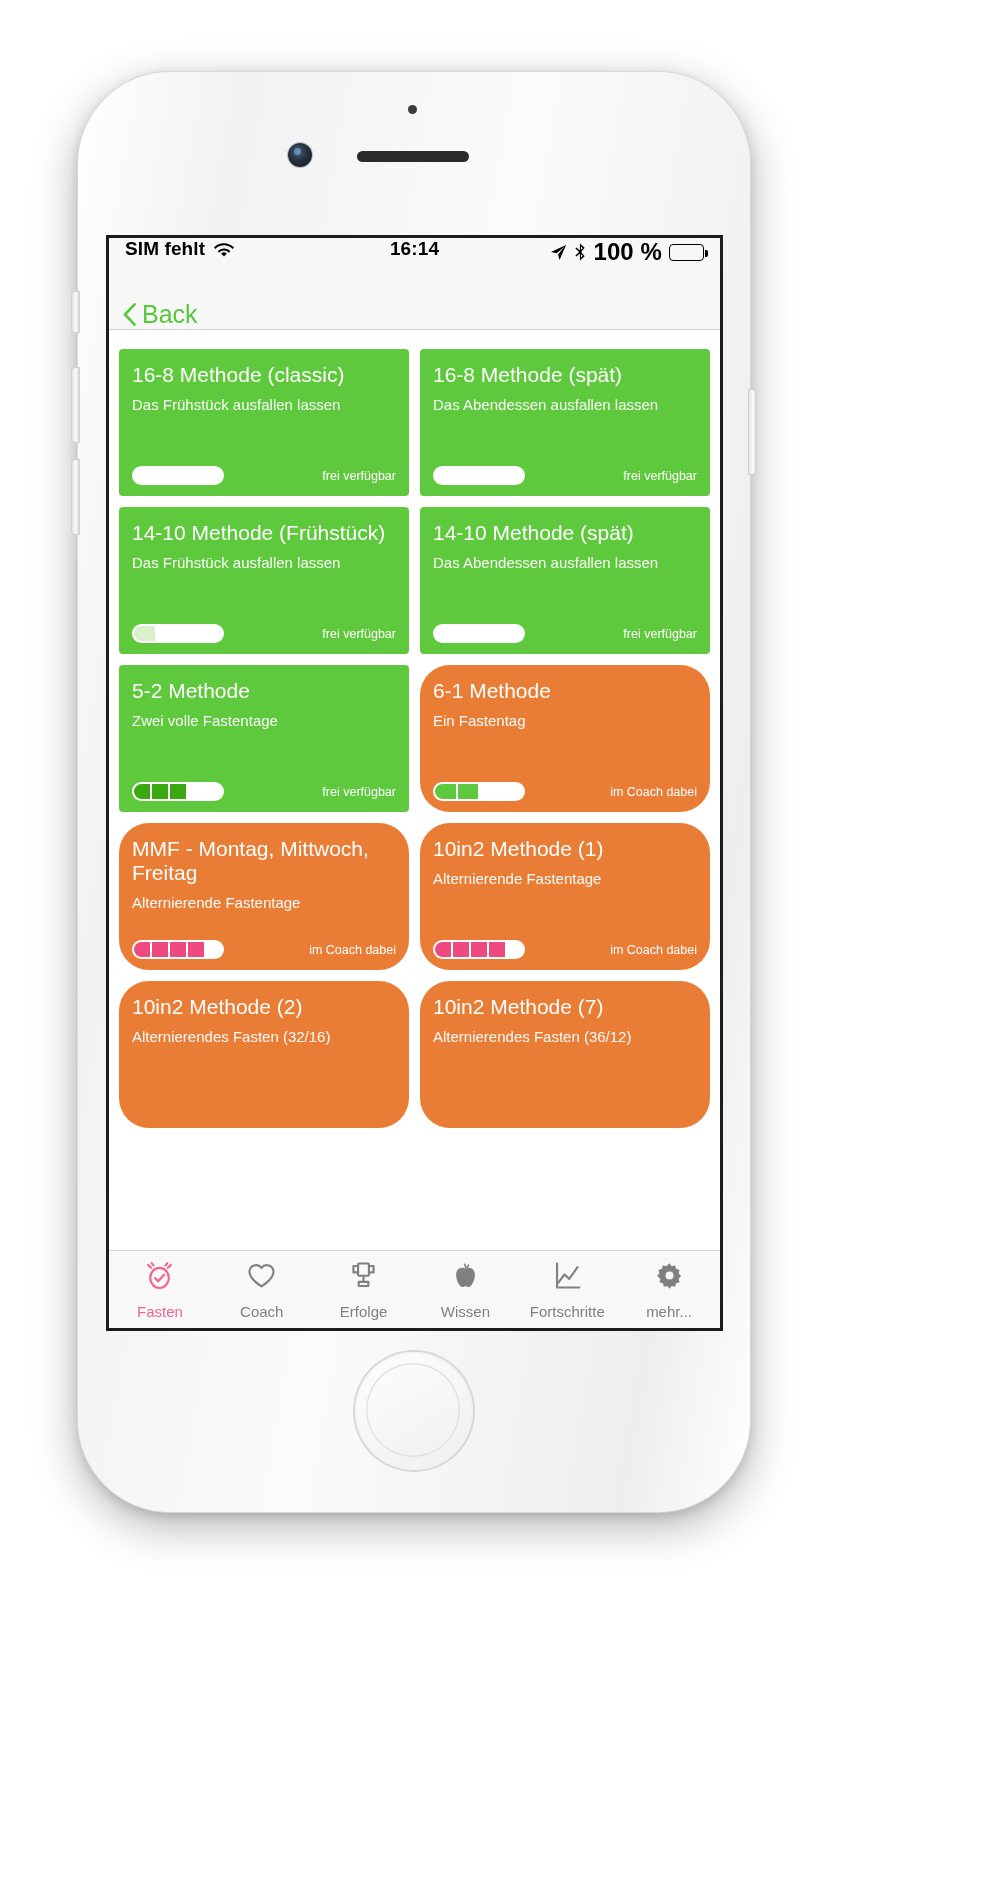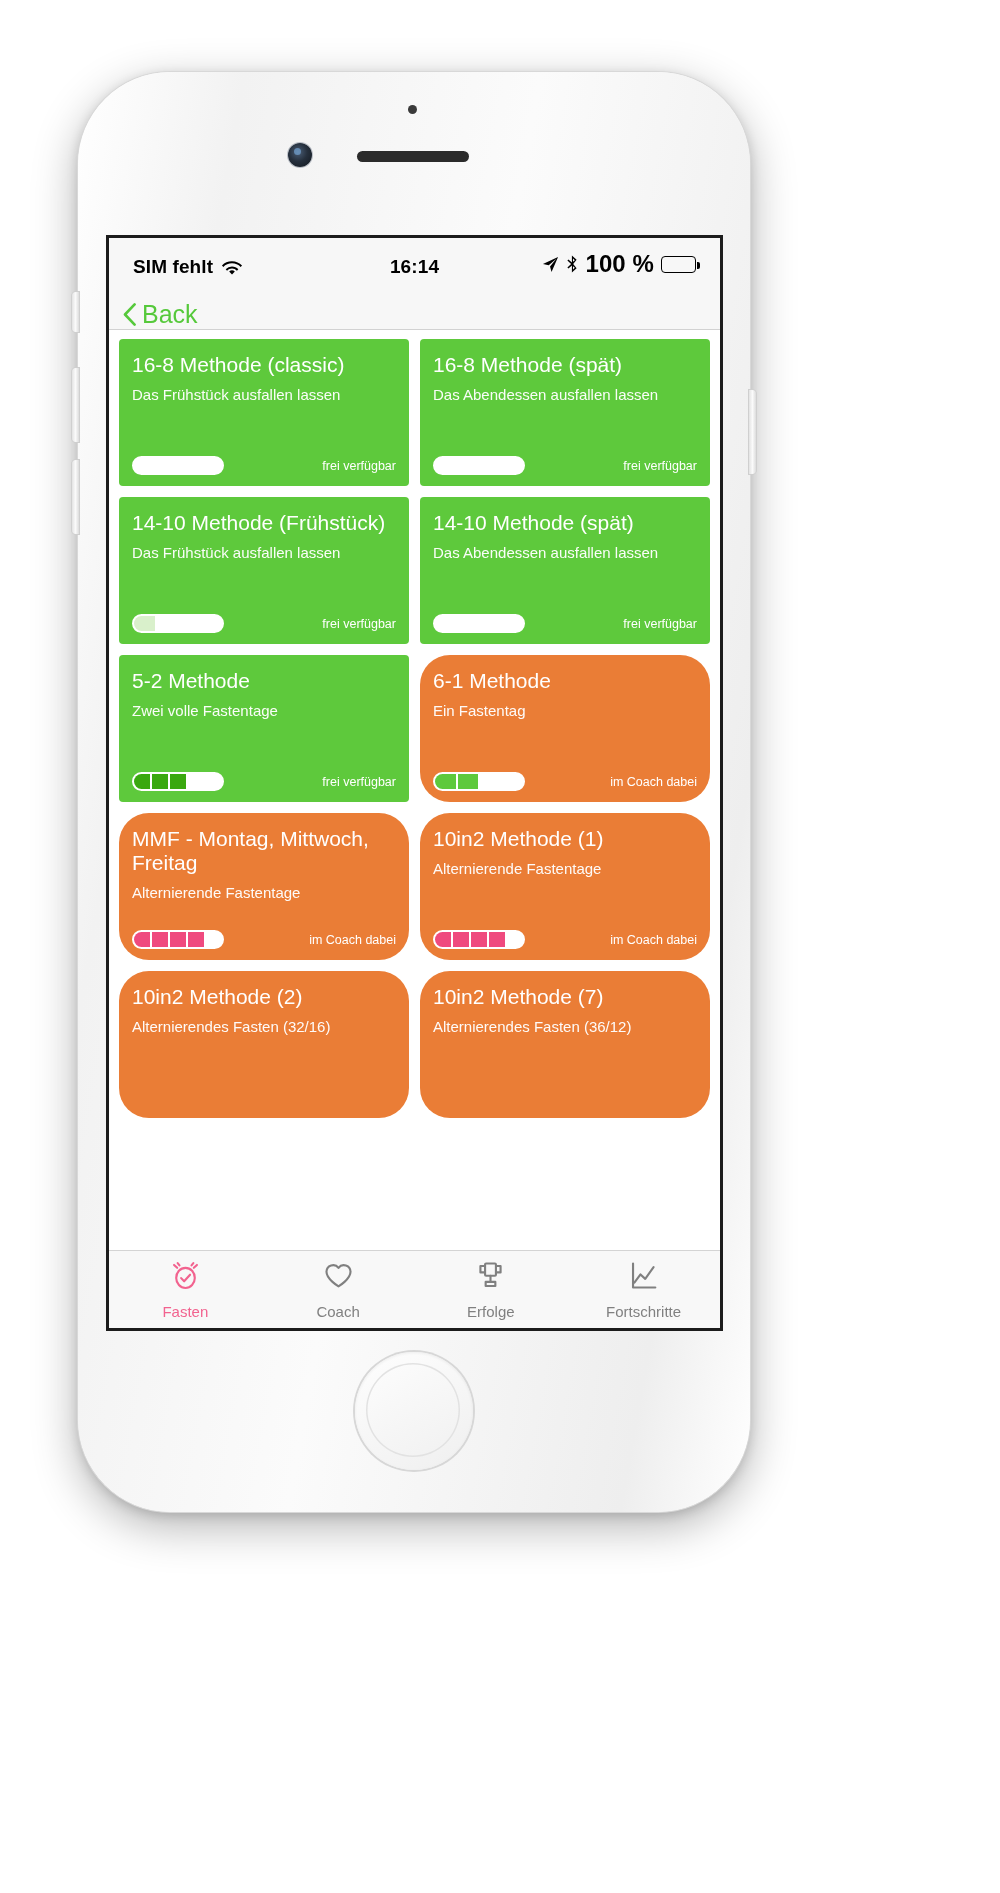--- a/index.html
+++ b/index.html
@@ -82,22 +82,22 @@
     width: 617px; height: 1096px;
     background: #ffffff;
     border: 3px solid #1c1c1c;
     overflow: hidden;
   }
 
   
   #status-bar {
     height: 40px;
     background: #f7f7f7;
-    display: flex; align-items: flex-end;
-    padding: 0 24px;
+    display: flex; align-items: flex-start;
+    padding: 0 16px;
     font-size: 19px; font-weight: 600; color: #000;
     letter-spacing: 0.1px;
   }
   #status-left { display:flex; align-items:center; gap:8px; flex:1; }
   #status-center { flex: 0 0 auto; font-weight: 700; }
   #status-right { display:flex; align-items:center; gap:7px; flex:1; justify-content:flex-end; }
   .wifi-icon { display:inline-block; width:22px; height:17px; position:relative; top:1px; }
   .loc-icon { display:inline-block; width:17px; height:17px; }
   .bt-icon { display:inline-block; width:12px; height:18px; }
   #battery-pct { font-size:24px; font-weight:600; }
@@ -131,21 +131,21 @@
     font-size: 25px; font-weight: 700; color: #56c93b;
     pointer-events:none;
   }
 
   
   #plan-scroll {
     position: absolute;
     top: 93px; bottom: 78px; left: 0; right: 0;
     background: #ffffff;
     overflow: hidden;
-    padding: 8px 10px 0 10px;
+    padding: 18px 10px 0 10px;
   }
   #plan-grid {
     display: grid;
     grid-template-columns: 1fr 1fr;
     gap: 11px;
   }
   .plan-card {
     height: 147px;
     border-radius: 4px;
     padding: 14px 13px 12px 13px;
@@ -426,22 +426,41 @@
               <path d="M16 16.2v6.4" stroke-linecap="round"></path>
               <path d="M11 22.6h10v4.2H11z"></path>
             </g>
           </svg>
         </span>
         <span class="tab-label">Erfolge</span>
       </div>
       <div class="tab-item">
         <span style="display: block;">
           <svg class="tab-icon" viewBox="0 0 32 32">
+            <path d="M16 9.4c2-1.7 4.6-1.9 6.6-.6 2.4 1.5 3.4 4.6 3 8-.45 4.9-3.3 11-6.3 11-1.3 0-2.1-.8-3.3-.8s-2 .8-3.3.8c-3 0-5.85-6.1-6.3-11-.4-3.4.6-6.5 3-8 2-1.3 4.6-1.1 6.6.6z" fill="currentColor"></path>
+            <path d="M16.6 8.6c.1-2 1.4-3.7 3.2-4.3.35 2.1-1.1 4.2-3.2 4.3z" fill="currentColor"></path>
+            <path d="M16.2 8.4c0-1.7-.4-3-1.2-4" fill="none" stroke="currentColor" stroke-width="1.6" stroke-linecap="round"></path>
+          </svg>
+        </span>
+        <span class="tab-label">Wissen</span>
+      </div>
+      <div class="tab-item">
+        <span style="display: block;">
+          <svg class="tab-icon" viewBox="0 0 32 32">
             <g fill="none" stroke="currentColor" stroke-width="2.2" stroke-linecap="round" stroke-linejoin="round">
               <path d="M5.2 3.6v24.8h23"></path>
               <path d="M6.6 23.4l6.3-8.5 4.9 4.6 8.6-12.2"></path>
             </g>
           </svg>
         </span>
         <span class="tab-label">Fortschritte</span>
       </div>
+      <div class="tab-item">
+        <span style="display: block;">
+          <svg class="tab-icon" viewBox="0 0 32 32">
+            <path d="M16 3.4l2.2 3 3.6-.9 1 3.6 3.6 1.1-1 3.6 2.5 2.8-2.5 2.8 1 3.6-3.6 1.1-1 3.6-3.6-.9-2.2 3-2.2-3-3.6.9-1-3.6-3.6-1.1 1-3.6L3.1 16.6l2.5-2.8-1-3.6 3.6-1.1 1-3.6 3.6.9z" fill="currentColor"></path>
+            <circle cx="16" cy="16" r="4.1" fill="#f8f8f8"></circle>
+          </svg>
+        </span>
+        <span class="tab-label">mehr...</span>
+      </div>
     </div>
 </div>
 
 </body></html>

